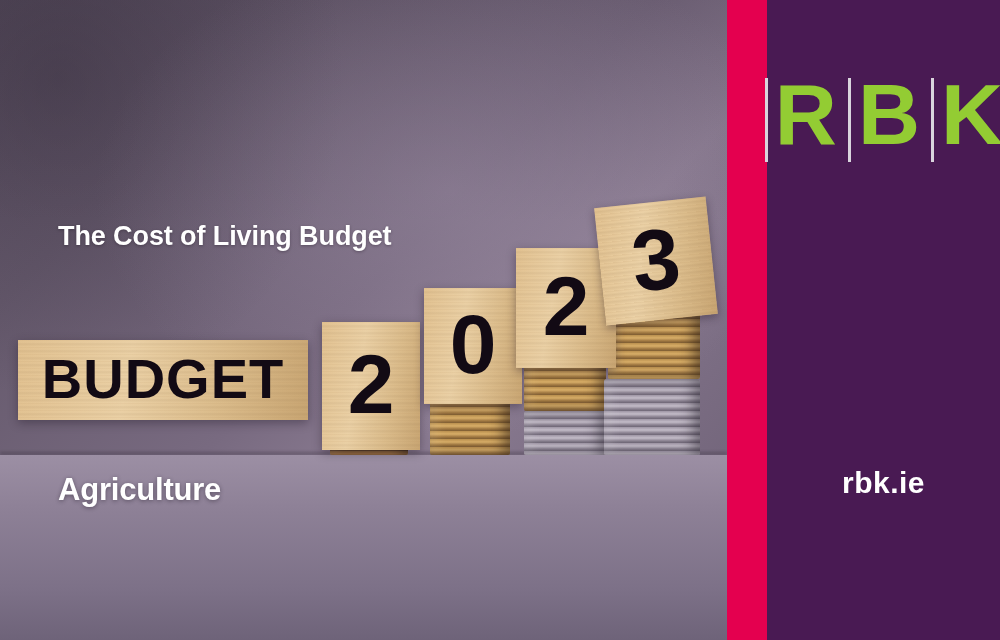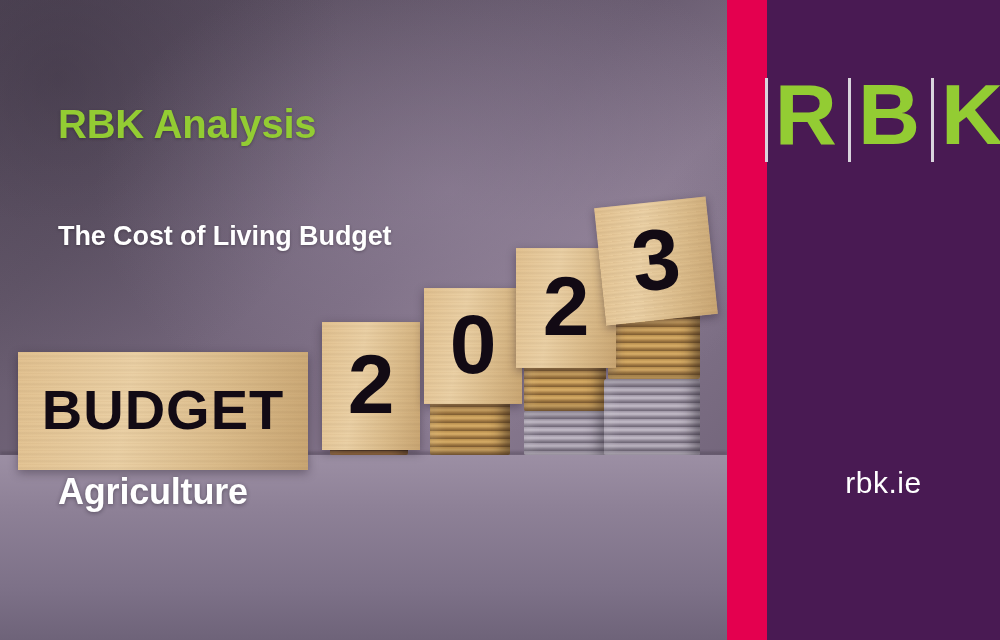--- a/index.html
+++ b/index.html
@@ -100,22 +100,22 @@
     justify-content: center;
     color: #120a14;
     font-family: "Liberation Sans", sans-serif;
     font-weight: 700;
     line-height: 1;
     user-select: none;
   }
   .wood-block .glyph { display:block; transform: translateY(-2%); }
 
   #blockBudget {
-    left: 18px; top: 352px;
-    width: 290px; height: 118px;
+    left: 18px; top: 340px;
+    width: 290px; height: 80px;
     font-size: 56px;
     letter-spacing: 1px;
   }
   #blockBudget .glyph { font-size: 56px; }
 
   #block2 { left: 322px; top: 322px; width: 98px; height: 128px; }
   #block2 .glyph { font-size: 84px; }
   #block0 { left: 424px; top: 288px; width: 98px; height: 116px; }
   #block0 .glyph { font-size: 84px; }
   #block2b { left: 516px; top: 248px; width: 100px; height: 120px; }
@@ -166,21 +166,21 @@
     width: 3px; height: 84px;
     background: #d9d4dd;
   }
   .brand-url {
     position: absolute;
     left: 0; right: 0;
     top: 466px;
     text-align: center;
     color: #ffffff;
     font-family: "Liberation Sans", sans-serif;
-    font-weight: 400;
+    font-weight: 700;
     font-size: 30px;
     letter-spacing: 0.5px;
   }
 
   
   .headline {
     position: absolute;
     left: 58px; top: 104px;
     font-family: "Liberation Sans", sans-serif;
     font-weight: 700;
@@ -200,21 +200,21 @@
     letter-spacing: -0.1px;
     text-shadow: 0 1px 3px rgba(25,18,30,0.35);
     margin-top: 37px;
   }
   .sector {
     position: absolute;
     left: 58px; top: 474px;
     color: #ffffff;
     font-family: "Liberation Sans", sans-serif;
     font-weight: 700;
-    font-size: 36px;
+    font-size: 31px;
     line-height: 1;
     letter-spacing: -0.2px;
     text-shadow: 0 1px 4px rgba(25,18,30,0.45);
   }
 </style>
 </head>
 <body>
 
 <div id="canvas">
 
@@ -239,21 +239,20 @@
     <div class="wood-block" id="block0" style="color: rgb(18, 10, 20);">
       <span class="glyph">0</span>
     </div>
     <div class="wood-block" id="block2b" style="color: rgb(18, 10, 20);">
       <span class="glyph">2</span>
     </div>
     <div class="wood-block" id="block3" style="color: rgb(18, 10, 20);">
       <span class="glyph">3</span>
     </div>
 
-    <div class="headline" style="color: rgb(147, 204, 51);">RBK Analysis</div>
     <div class="subhead">The Cost of Living Budget</div>
     <div class="sector">Agriculture</div>
   </div>
 
   <div class="pink-stripe" style="background: rgb(228, 0, 79);"></div>
 
   <div class="brand-panel" style="background: rgb(73, 26, 83);">
     <div class="logo">
       <span class="logo-letter" style="color: rgb(147, 204, 51);">R</span>
       <span class="logo-letter" style="color: rgb(147, 204, 51);">B</span>

